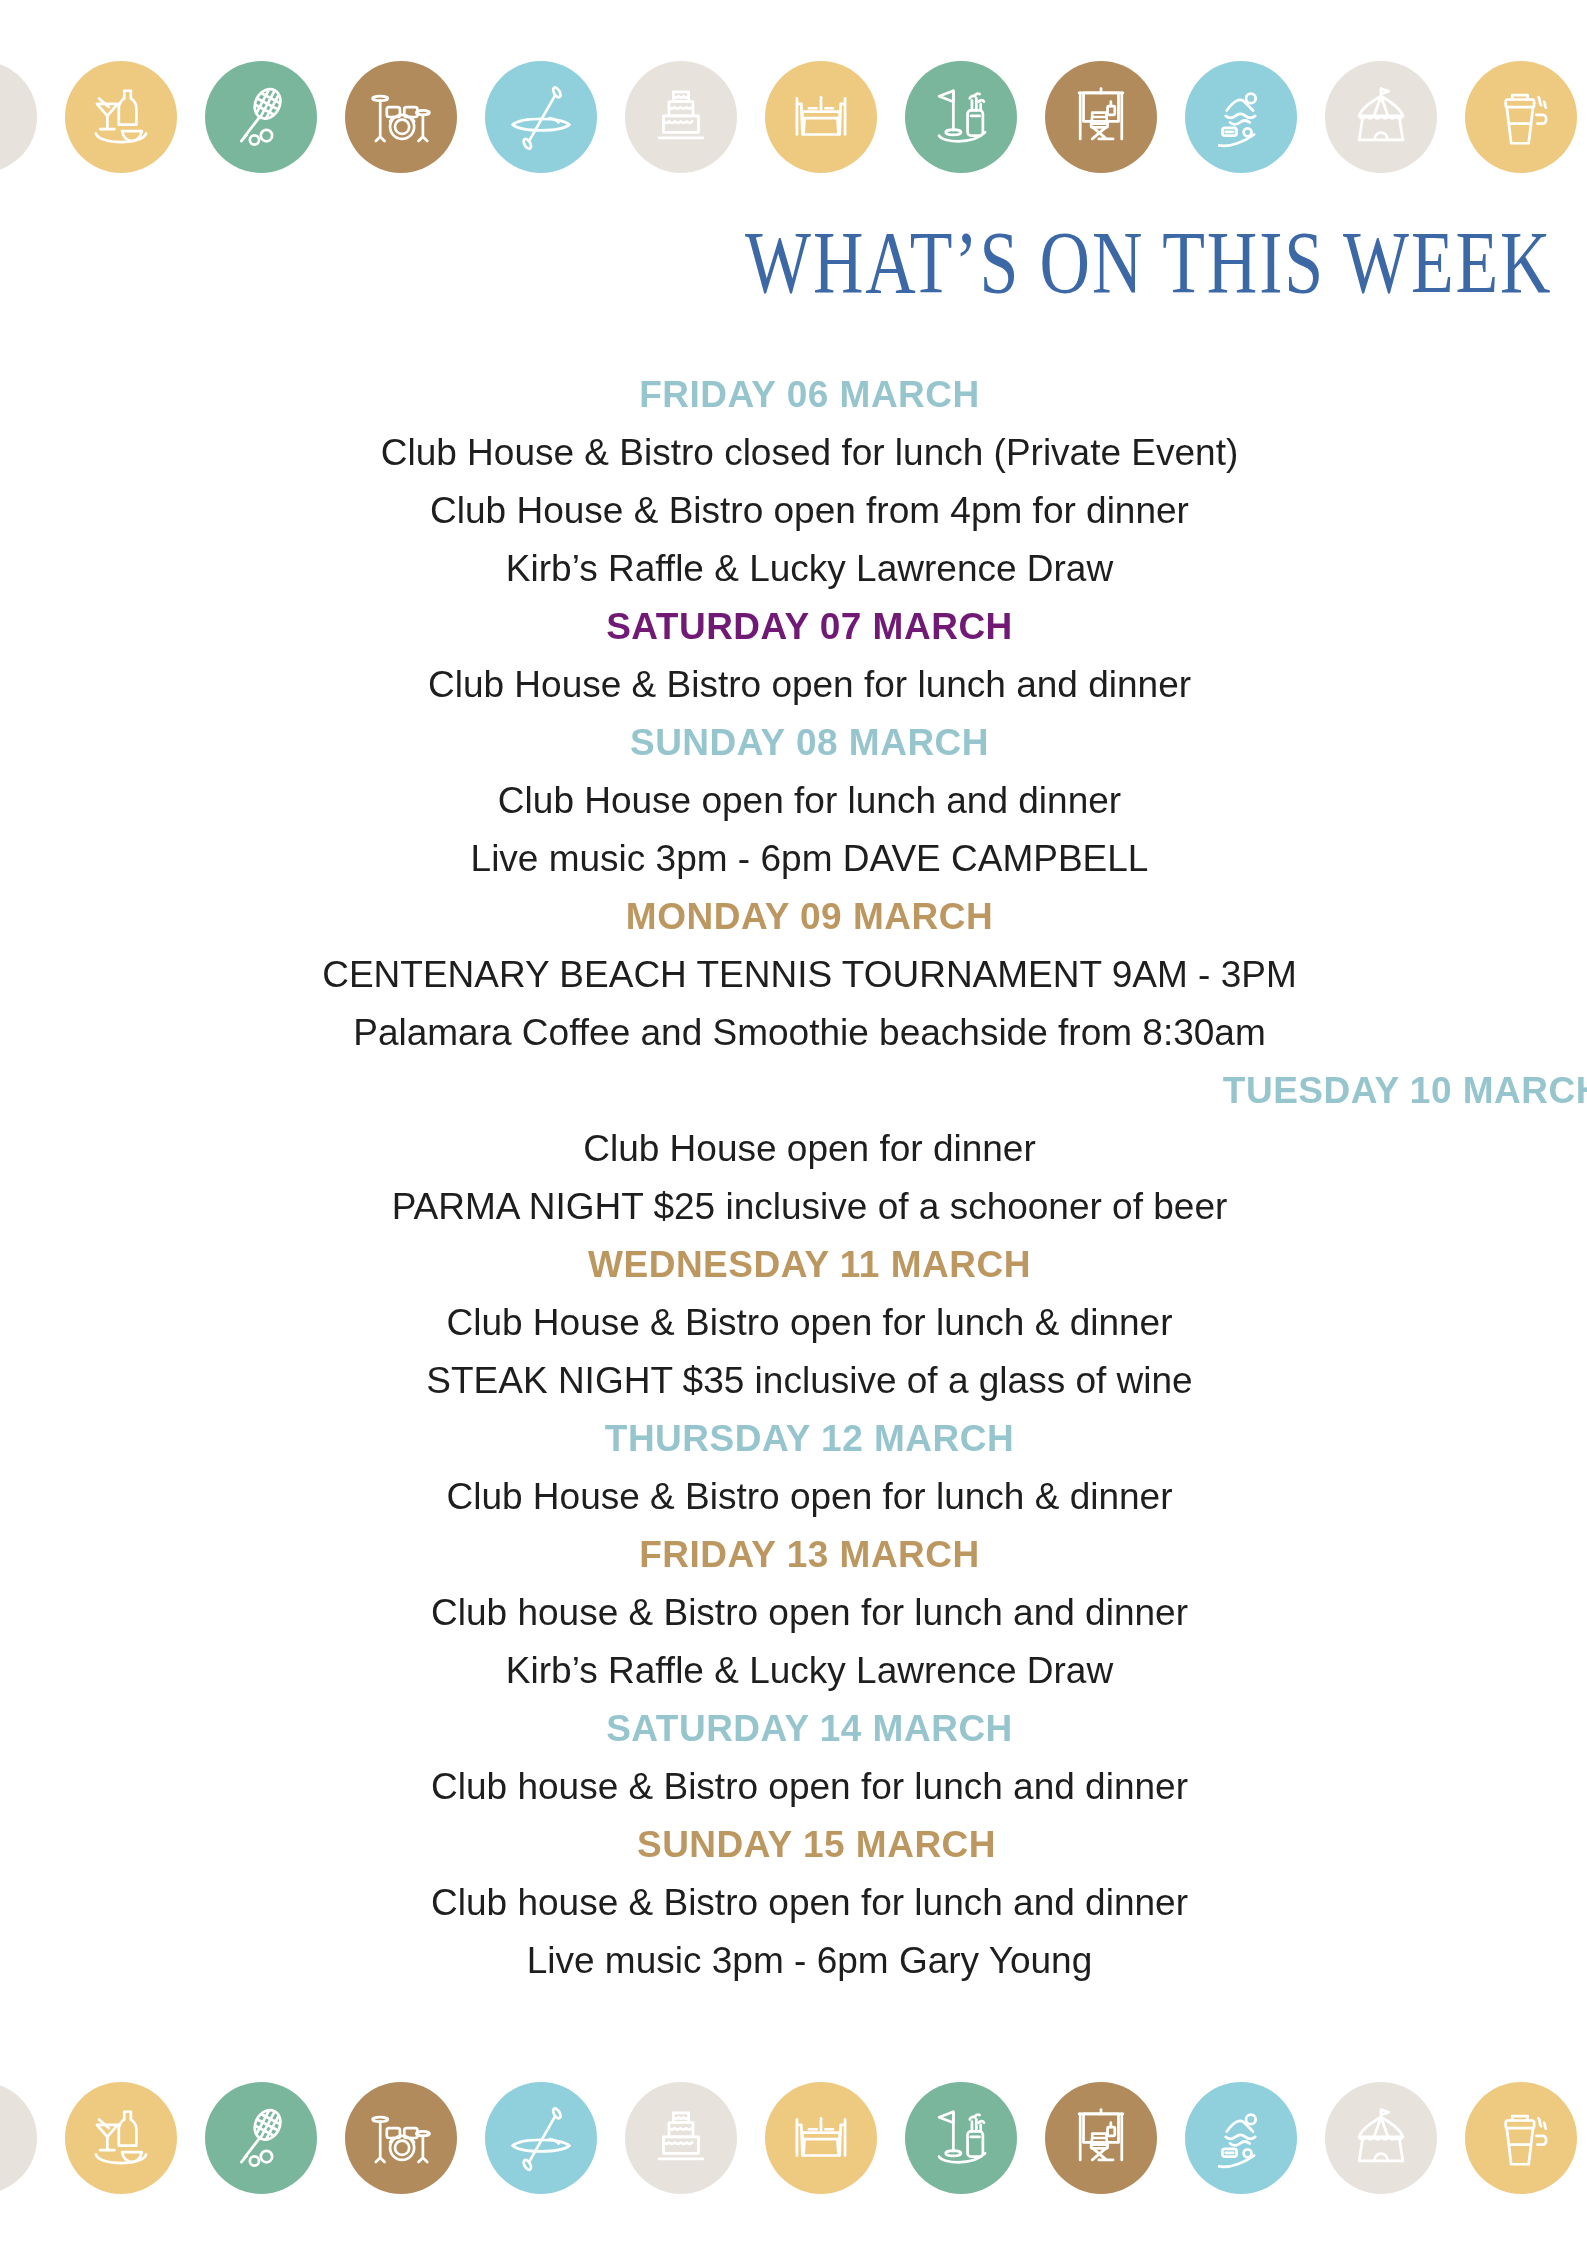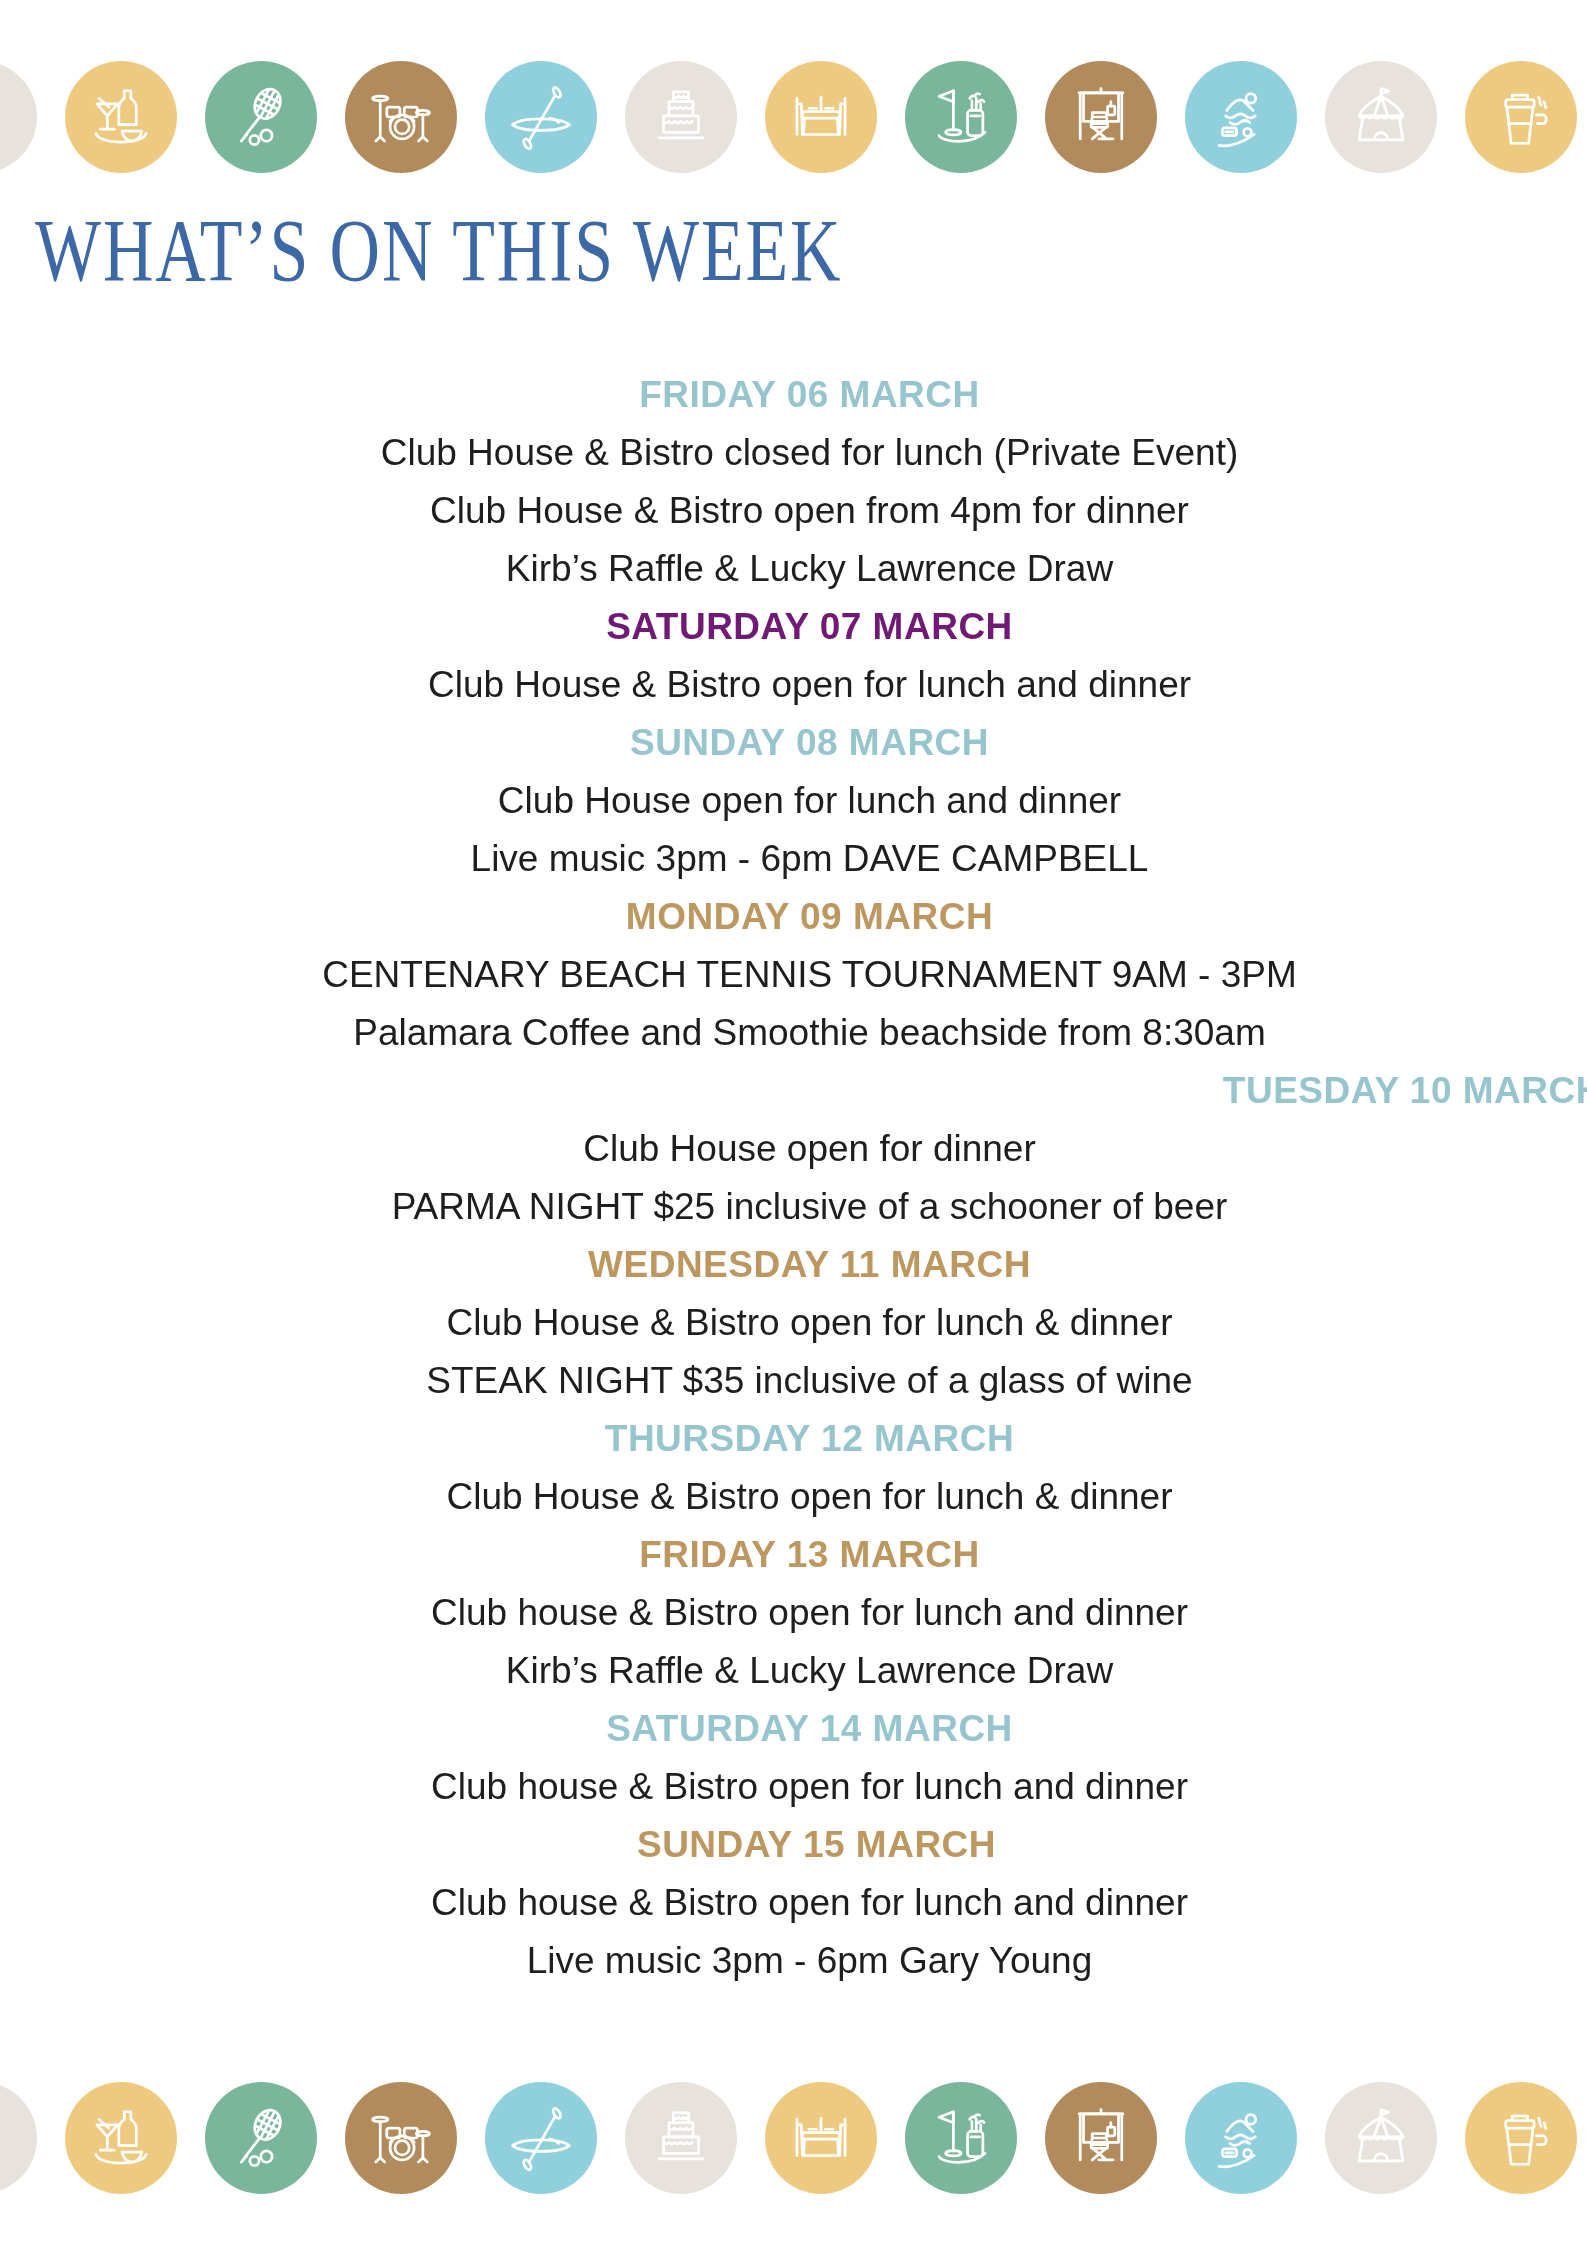--- a/index.html
+++ b/index.html
@@ -8,21 +8,21 @@
          font-family:"Liberation Sans", sans-serif; }
 
   .strip { position:absolute; left:-75px; display:flex; gap:28px; }
   .strip-top { top:61px; }
   .strip-bottom { top:2082px; }
   .circle { width:112px; height:112px; border-radius:50%; flex:none;
             display:flex; align-items:center; justify-content:center; }
   .circle svg { width:70px; height:70px; fill:none; stroke:#ffffff;
                 stroke-width:2.5; stroke-linecap:round; stroke-linejoin:round; }
 
-  .title-wrap { position:absolute; top:206px; left:0; width:100%; text-align:left; }
+  .title-wrap { position:absolute; top:218px; left:0; width:100%; text-align:right; }
   .title { display:inline-block; font-family:"Liberation Serif", serif;
            font-weight:400; font-size:76px; letter-spacing:2px; white-space:nowrap;
            transform:scale(0.92,1.18); transform-origin:center; }
 
   .schedule { position:absolute; top:366px; left:0; width:100%; text-align:center;margin-left:16px; }
   .line { height:58px; line-height:58px; font-size:37px; white-space:nowrap; }
   .day { font-weight:bold; letter-spacing:0.5px; }
   .b { font-weight:normal; }
 </style>
 </head>

